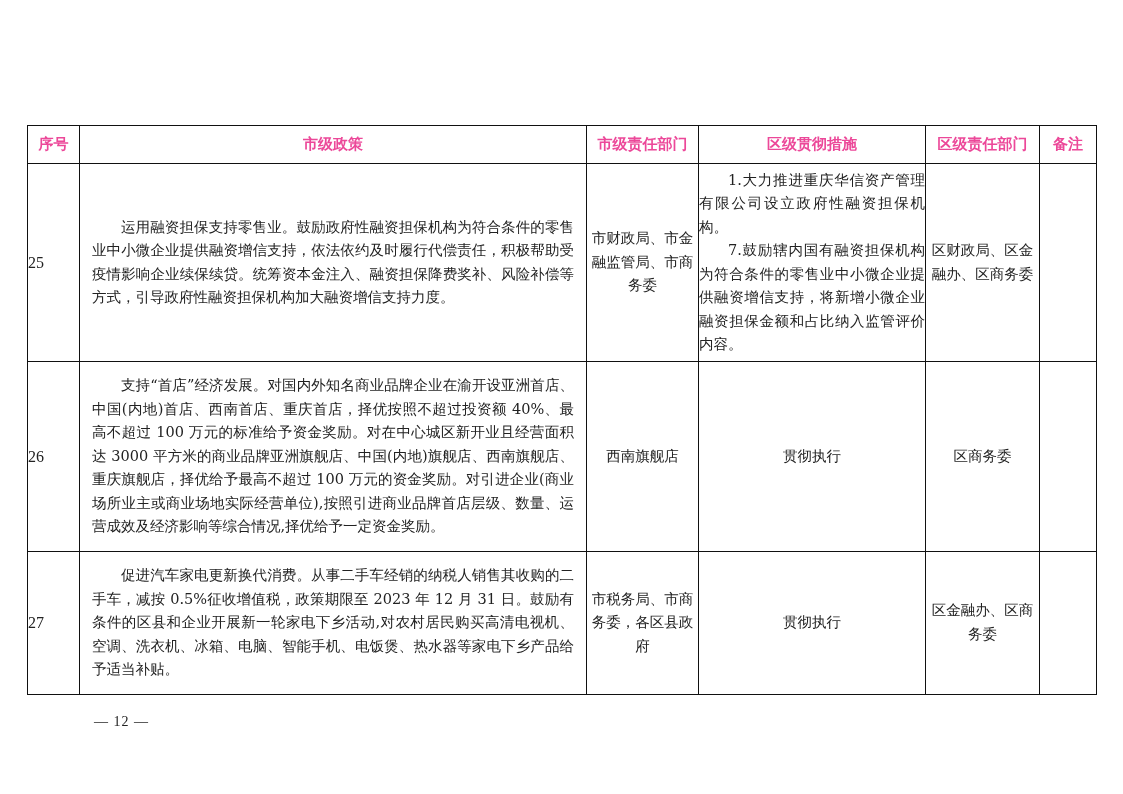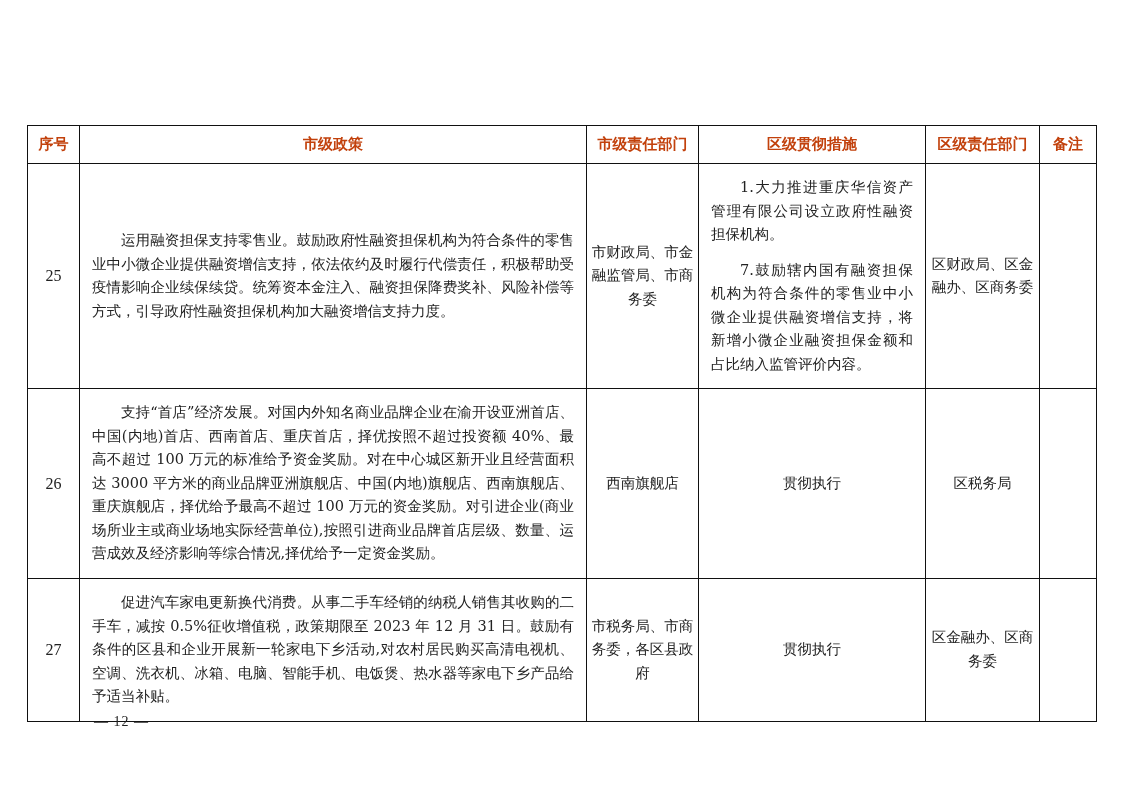--- a/index.html
+++ b/index.html
@@ -2,28 +2,28 @@
 <html><head>
 <meta charset="utf-8">
 <style>
   html, body { margin: 0; padding: 0; background: #ffffff; }
   body { width: 1123px; height: 794px; position: relative; overflow: hidden;
          font-family: "DejaVu Serif", "Liberation Serif", serif; color: #222; }
   table.policy { position: absolute; left: 27px; top: 125px; border-collapse: collapse;
                  table-layout: fixed; width: 1069px; }
   table.policy td, table.policy th { border: 1.5px solid #111; padding: 0; vertical-align: middle; }
   th { font-family: "DejaVu Sans", "Liberation Sans", sans-serif; font-weight: bold; font-size: 15px;
-       height: 37px; text-align: center; color: #c2410c; }
+       height: 37px; text-align: center; color: #ec4899; }
   td { font-size: 14.5px; line-height: 23.5px; }
-  .c-num { text-align: center; font-family: "Liberation Serif", serif; font-size: 16px; }
+  .c-num { text-align: left; font-family: "Liberation Serif", serif; font-size: 16px; }
   .c-text { text-align: justify; padding: 0 8px; }
   .c-text p { margin: 12px; text-indent: 2em; }
   .c-center { text-align: center; padding: 0 6px; }
   .c-measure { text-align: justify; padding: 0 8px; }
-  .c-measure p { margin: 12px; text-indent: 2em; }
+  .c-measure p { margin: 0; text-indent: 2em; }
   .r25 td { height: 197px; }
   .r26 td { height: 189px; }
   .r27 td { height: 117px; }
   .page-num { position: absolute; left: 94px; top: 714px; font-family: "Liberation Serif", serif;
               font-size: 14px; color: #222; letter-spacing: 1px; }
 </style>
 </head>
 <body>
 
 <table class="policy">
@@ -59,21 +59,21 @@
       <td class="c-center">区财政局、区金融办、区商务委</td>
       <td class="c-center"></td>
     </tr>
     <tr class="r26">
       <td class="c-num">26</td>
       <td class="c-text">
           <p>支持“首店”经济发展。对国内外知名商业品牌企业在渝开设亚洲首店、中国(内地)首店、西南首店、重庆首店，择优按照不超过投资额 40%、最高不超过 100 万元的标准给予资金奖励。对在中心城区新开业且经营面积达 3000 平方米的商业品牌亚洲旗舰店、中国(内地)旗舰店、西南旗舰店、重庆旗舰店，择优给予最高不超过 100 万元的资金奖励。对引进企业(商业场所业主或商业场地实际经营单位),按照引进商业品牌首店层级、数量、运营成效及经济影响等综合情况,择优给予一定资金奖励。</p>
         </td>
       <td class="c-center">西南旗舰店</td>
       <td class="c-center">贯彻执行</td>
-      <td class="c-center">区税务局</td>
+      <td class="c-center">区商务委</td>
       <td class="c-center"></td>
     </tr>
     <tr class="r27">
       <td class="c-num">27</td>
       <td class="c-text">
           <p>促进汽车家电更新换代消费。从事二手车经销的纳税人销售其收购的二手车，减按 0.5%征收增值税，政策期限至 2023 年 12 月 31 日。鼓励有条件的区县和企业开展新一轮家电下乡活动,对农村居民购买高清电视机、空调、洗衣机、冰箱、电脑、智能手机、电饭煲、热水器等家电下乡产品给予适当补贴。</p>
         </td>
       <td class="c-center">市税务局、市商务委，各区县政府</td>
       <td class="c-center">贯彻执行</td>
       <td class="c-center">区金融办、区商务委</td>

